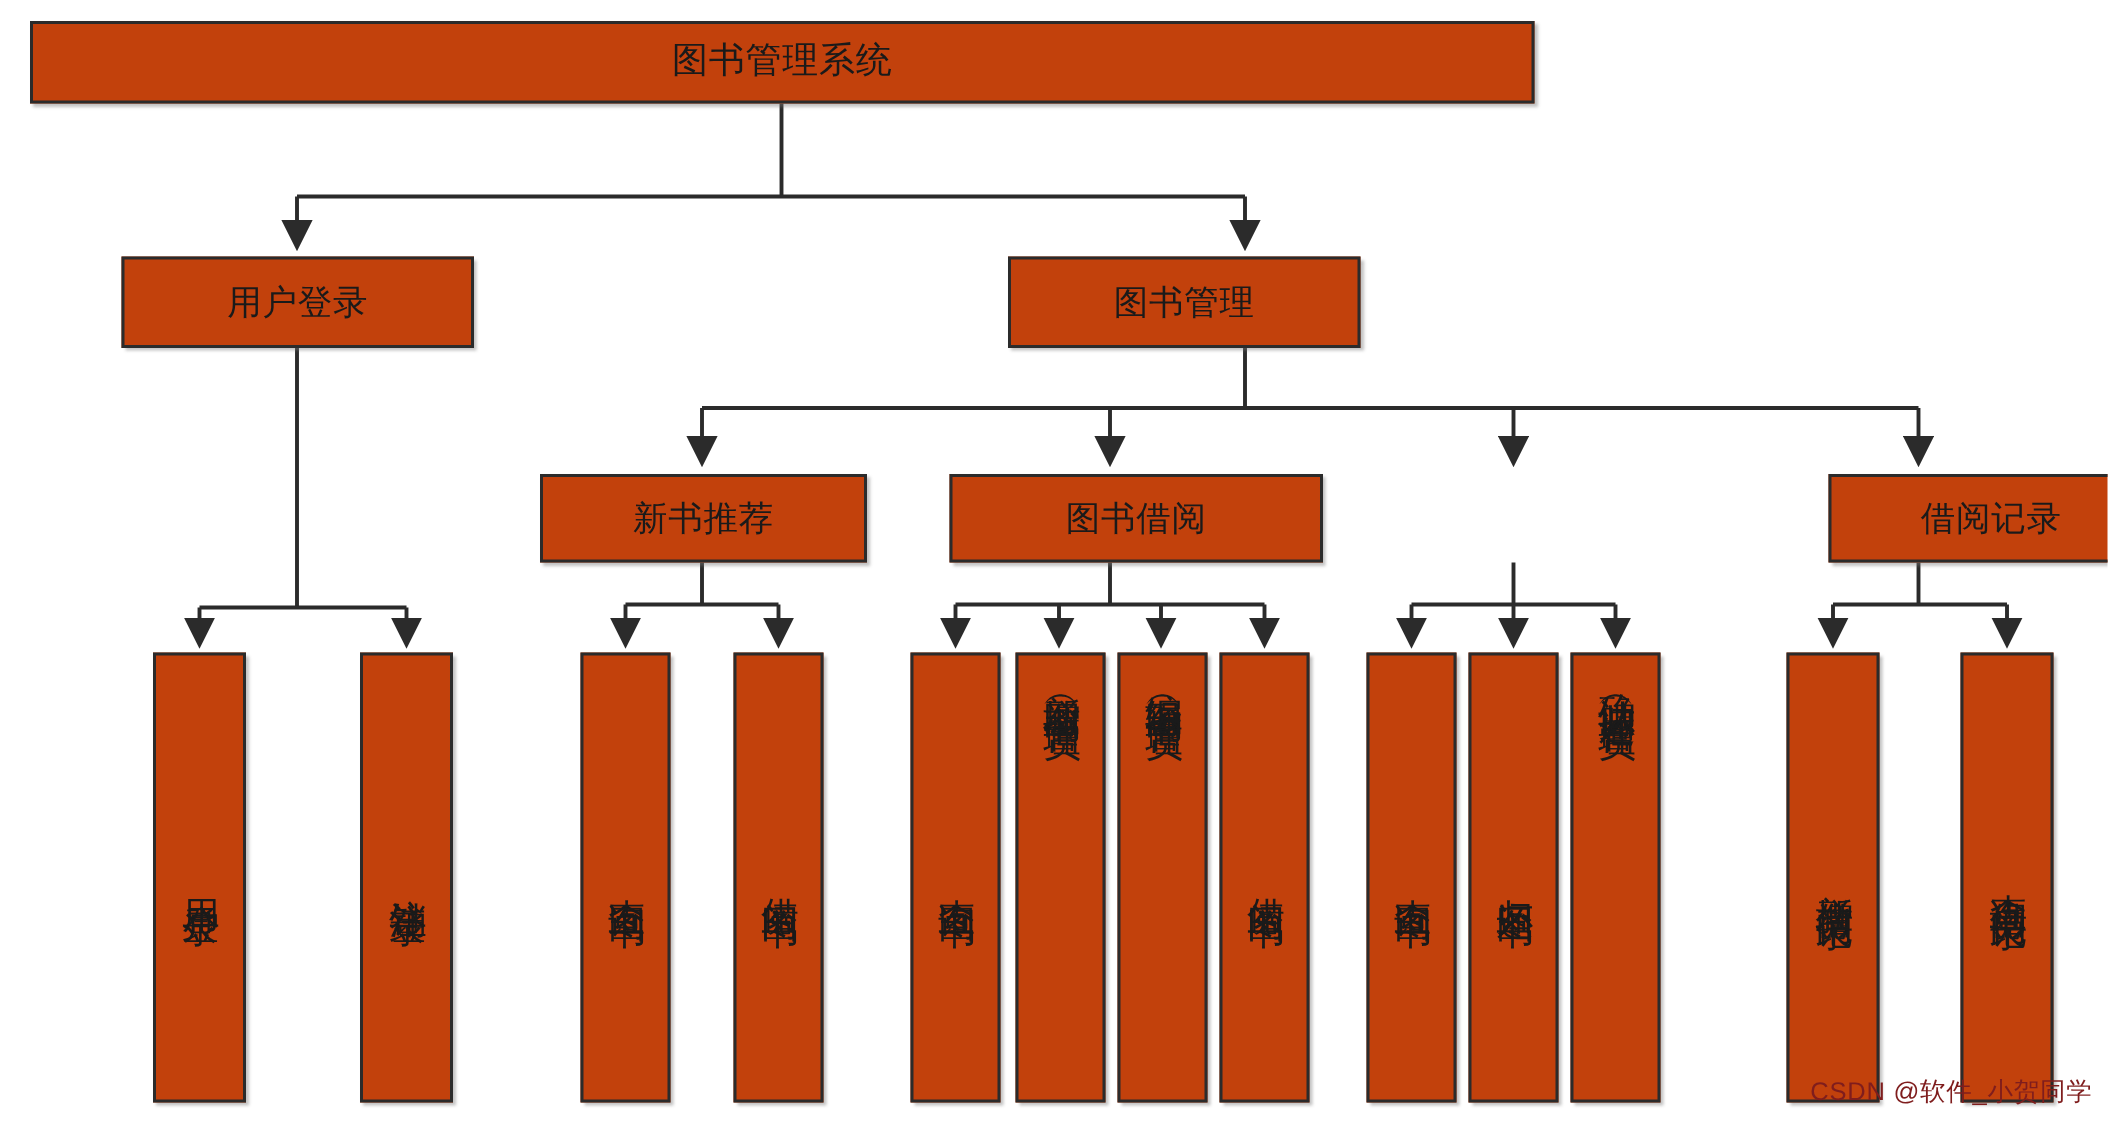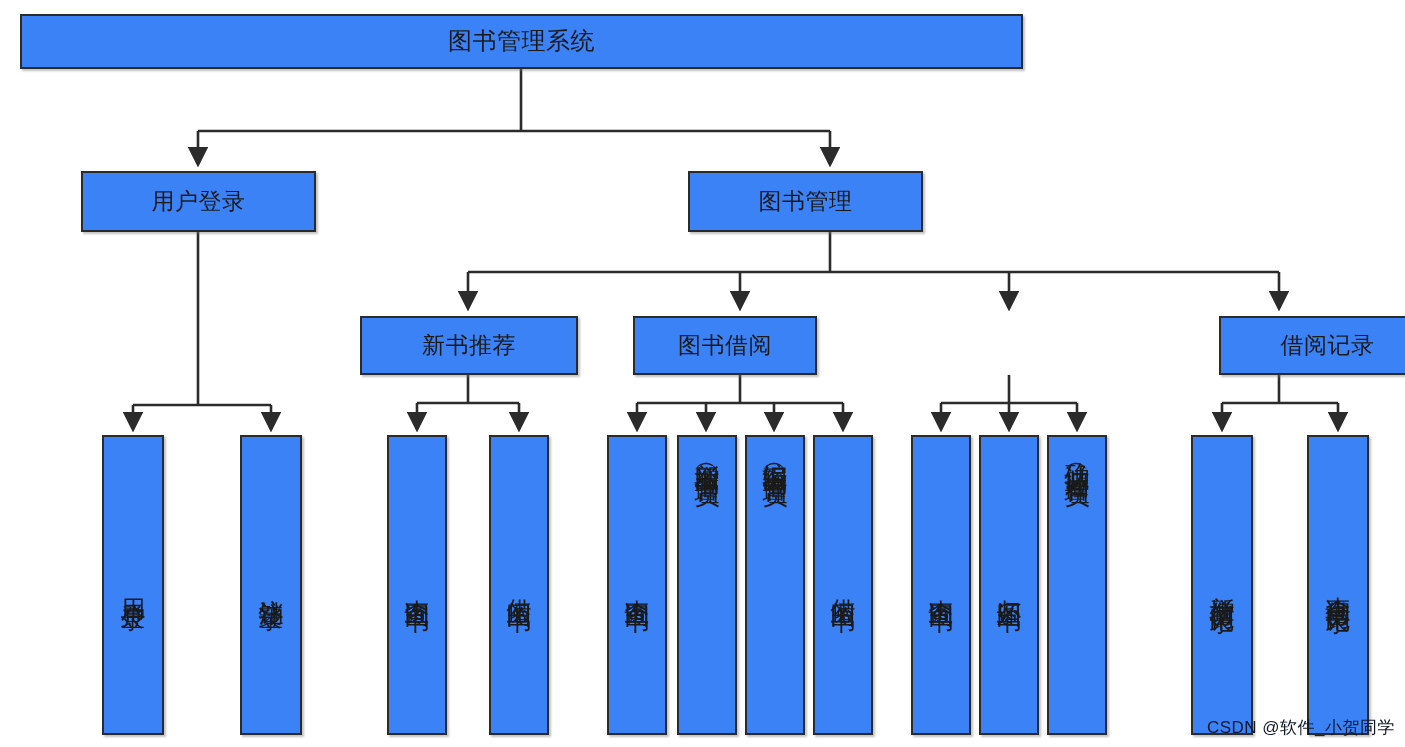--- a/index.html
+++ b/index.html
@@ -23,21 +23,21 @@
     position: absolute;
     left: 0;
     top: 0;
     width: 1405px;
     height: 747px;
     display: block;
   }
   .node-box {
     position: absolute;
     box-sizing: border-box;
-    background: #3b82f6;
+    background: #c2410c;
     border: 2px solid #2b2b2b;
     box-shadow: 2px 2px 2px rgba(120,120,120,0.45);
     display: flex;
     align-items: center;
     justify-content: center;
     overflow: hidden;
   }
   .node-label {
     color: #1a1a1a;
     text-align: center;
@@ -66,21 +66,21 @@
   }
   .node-box.vertical.centered {
     align-items: center;
     padding-top: 0;
   }
   .watermark {
     position: absolute;
     right: 10px;
     bottom: 8px;
     font-size: 17px;
-    color: #0f172a;
+    color: #7f1d1d;
     letter-spacing: 0.5px;
     user-select: none;
     white-space: nowrap;
     margin-top: 40px;
   }
 </style>
 </head>
 <body>
 
 <div id="diagram-root">
@@ -136,29 +136,29 @@
   </svg>
 
   <div class="node-box root horizontal" style="left:20px; top:14px; width:1003px; height:55px;">
     <span class="node-label">图书管理系统</span>
   </div>
 
   <div class="node-box horizontal" style="left:81px; top:171px; width:235px; height:61px;">
     <span class="node-label">用户登录</span>
   </div>
 
-  <div class="node-box horizontal" style="left:688px; top:171px; width:235px; height:61px;justify-content:center;">
+  <div class="node-box horizontal" style="left:672px; top:171px; width:235px; height:61px;justify-content:center;">
     <span class="node-label">图书管理</span>
   </div>
 
   <div class="node-box horizontal" style="left:360px; top:316px; width:218px; height:59px;">
     <span class="node-label">新书推荐</span>
   </div>
 
-  <div class="node-box horizontal" style="left:633px; top:316px; width:184px; height:59px;">
+  <div class="node-box horizontal" style="left:633px; top:316px; width:249px; height:59px;">
     <span class="node-label">图书借阅</span>
   </div>
 
 
   <div class="node-box horizontal" style="left:1219px; top:316px; width:217px; height:59px;">
     <span class="node-label">借阅记录</span>
   </div>
 
   <div class="node-box vertical centered" style="left:102px; top:435px; width:62px; height:300px;">
     <span class="node-label">用户登录</span>

